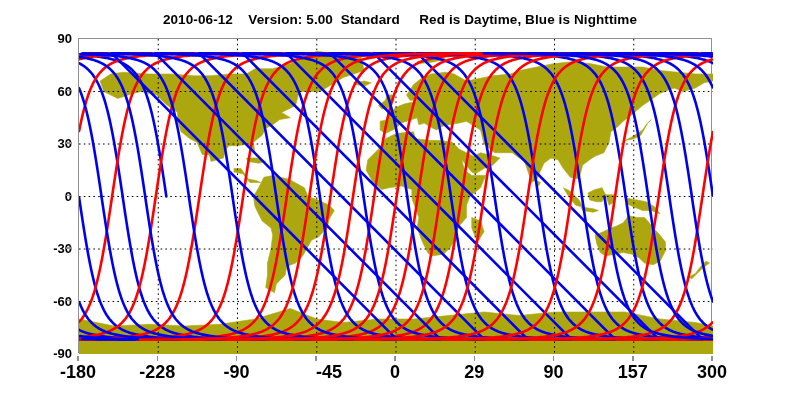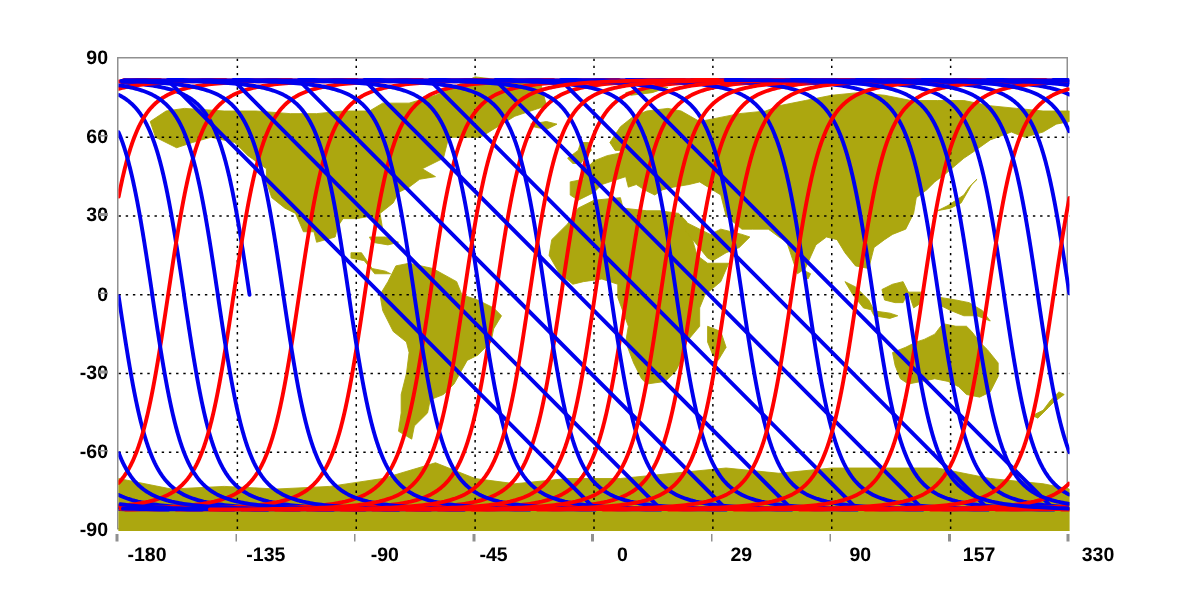--- a/index.html
+++ b/index.html
@@ -18,30 +18,31 @@
   #plot svg{position:absolute;left:0;top:0;width:634px;height:315px;display:block;}
 
   .ytick-label{
     position:absolute;right:0;font-size:13px;font-weight:bold;color:#000;
     text-align:right;transform:translateY(-50%);white-space:nowrap;
   }
   #yticks{position:absolute;left:0;top:38px;width:72px;height:315px;}
 
   #xticks{position:absolute;left:78px;top:356px;width:634px;height:24px;}
   .xtick-label{
-    position:absolute;top:0;font-size:13px;font-weight:bold;color:#000;
-    transform:translateX(-50%);white-space:nowrap;margin-left:20px;
+    position:absolute;top:0;font-size:18px;font-weight:bold;color:#000;
+    transform:translateX(-50%);white-space:nowrap;
   }
   .tickmark{position:absolute;background:#909090;}
 </style>
 </head>
 <body>
 
 <div id="root">
 
+  <div id="title">2010-06-12    Version: 5.00  Standard     Red is Daytime, Blue is Nighttime</div>
 
   <div id="yticks">
       <div class="ytick-label" style="top: 0px; width: 64px;">90</div>
       <div class="ytick-label" style="top: 52.5px; width: 64px;">60</div>
       <div class="tickmark" style="left: 66px; width: 6px; height: 1.5px; top: 51.75px;"></div>
       <div class="ytick-label" style="top: 105px; width: 64px;">30</div>
       <div class="tickmark" style="left: 66px; width: 6px; height: 1.5px; top: 104.25px;"></div>
       <div class="ytick-label" style="top: 157.5px; width: 64px;">0</div>
       <div class="tickmark" style="left: 66px; width: 6px; height: 1.5px; top: 156.75px;"></div>
       <div class="ytick-label" style="top: 210px; width: 64px;">-30</div>
@@ -167,31 +168,31 @@
             <path d="M633.45 299.97 L630.09 299.87 L626.88 299.76 L623.81 299.64 L620.88 299.52 L618.09 299.39 L615.42 299.26 L612.88 299.11 L610.45 298.96 L608.13 298.81 L605.92 298.65 L603.81 298.48 L601.80 298.30 L599.87 298.11 L598.03 297.92 L596.26 297.73 L594.58 297.52 L592.96 297.31 L591.41 297.09 L589.92 296.87 L588.50 296.64 L587.13 296.40 L585.81 296.15 L584.55 295.90 L583.33 295.64 L582.16 295.38 L581.03 295.10 L579.94 294.83 L578.89 294.54 L577.88 294.25 L576.90 293.95 L575.95 293.64 L575.03 293.33 L574.15 293.01 L573.29 292.69 L572.46 292.36 L571.65 292.02 L570.87 291.67 L570.12 291.32 L569.38 290.96 L568.66 290.60 L567.97 290.23 L567.29 289.85 L566.64 289.46 L566.00 289.07 L565.37 288.68 L564.77 288.27 L564.17 287.86 L563.60 287.45 L563.03 287.03 L562.48 286.60 L561.95 286.16 L561.42 285.72 L560.91 285.27 L560.41 284.82 L559.92 284.36 L559.44 283.89 L558.97 283.42 L558.51 282.94 L558.06 282.46 L557.62 281.97 L557.19 281.47 L556.77 280.97 L556.35 280.46 L555.95 279.95 L555.55 279.42 L555.16 278.90 L554.77 278.37 L554.39 277.83 L554.02 277.28 L553.65 276.73 L553.30 276.18 L552.94 275.61 L552.59 275.05 L552.25 274.47 L551.92 273.90 L551.59 273.31 L551.26 272.72 L550.94 272.12 L550.62 271.52 L550.31 270.92 L550.00 270.30 L549.70 269.69 L549.40 269.06 L549.11 268.43 L548.82 267.80 L548.53 267.16 L548.25 266.51 L547.97 265.86 L547.69 265.21 L547.42 264.55 L547.15 263.88 L546.88 263.21 L546.62 262.53 L546.36 261.85 L546.10 261.17 L545.85 260.47 L545.60 259.78 L545.35 259.08 L545.11 258.37 L544.86 257.66 L544.62 256.94 L544.38 256.22 L544.15 255.49 L543.92 254.76 L543.68 254.03 L543.46 253.29 L543.23 252.54 L543.01 251.79 L542.78 251.04 L542.56 250.28 L542.34 249.52 L542.13 248.75 L541.91 247.97 L541.70 247.20 L541.49 246.42 L541.28 245.63 L541.07 244.84 L540.87 244.05 L540.66 243.25 L540.46 242.45 L540.26 241.64 L540.06 240.83 L539.86 240.02 L539.66 239.20 L539.47 238.38 L539.27 237.55 L539.08 236.72 L538.89 235.88 L538.70 235.05 L538.51 234.20 L538.32 233.36 L538.14 232.51 L537.95 231.66 L537.77 230.80 L537.58 229.94 L537.40 229.08 L537.22 228.21 L537.04 227.34 L536.86 226.46 L536.68 225.59 L536.51 224.70 L536.33 223.82 L536.15 222.93 L535.98 222.04 L535.81 221.15 L535.63 220.25 L535.46 219.35 L535.29 218.45 L535.12 217.54 L534.95 216.64 L534.78 215.72 L534.61 214.81 L534.45 213.89 L534.28 212.97 L534.11 212.05 L533.95 211.12 L533.78 210.20 L533.62 209.27 L533.45 208.33 L533.29 207.40 L533.13 206.46 L532.97 205.52 L532.81 204.58 L532.65 203.63 L532.49 202.69 L532.33 201.74 L532.17 200.78 L532.01 199.83 L531.85 198.87 L531.69 197.92 L531.53 196.96 L531.38 196.00 L531.22 195.03 L531.07 194.07 L530.91 193.10 L530.75 192.13 L530.60 191.16 L530.44 190.19 L530.29 189.21 L530.14 188.24 L529.98 187.26 L529.83 186.28 L529.68 185.30 L529.52 184.32 L529.37 183.34 L529.22 182.36 L529.07 181.37 L528.91 180.39 L528.76 179.40 L528.61 178.41 L528.46 177.42 L528.31 176.43 L528.16 175.44 L528.01 174.45 L527.86 173.46 L527.71 172.46 L527.56 171.47 L527.41 170.47 L527.26 169.48 L527.11 168.48 L526.96 167.49 L526.81 166.49 L526.66 165.49 L526.51 164.49 L526.36 163.49 L526.21 162.50 L526.06 161.50 L525.91 160.50 L525.77 159.50 L525.62 158.50 L525.47 157.50 " stroke="#0000EE" stroke-width="2.6"></path>
             <path d="M399.76 14.35 L394.78 14.35 L389.82 14.36 L384.90 14.38 L380.05 14.41 L375.29 14.44 L370.63 14.48 L366.09 14.52 L361.68 14.57 L357.40 14.63 L353.28 14.70 L349.31 14.77 L345.49 14.85 L341.82 14.94 L338.31 15.03 L334.95 15.13 L331.74 15.24 L328.67 15.36 L325.74 15.48 L322.95 15.61 L320.28 15.74 L317.74 15.89 L315.31 16.04 L313.00 16.19 L310.79 16.35 L308.67 16.52 L306.66 16.70 L304.73 16.89 L302.89 17.08 L301.13 17.27 L299.44 17.48 L297.82 17.69 L296.27 17.91 L294.79 18.13 L293.36 18.36 L291.99 18.60 L290.68 18.85 L289.41 19.10 L288.19 19.36 L287.02 19.62 L285.89 19.90 L284.80 20.17 L283.75 20.46 L282.74 20.75 L281.76 21.05 L280.81 21.36 L279.90 21.67 L279.01 21.99 L278.15 22.31 L277.32 22.64 L276.52 22.98 L275.74 23.33 L274.98 23.68 L274.24 24.04 L273.53 24.40 L272.83 24.77 L272.16 25.15 L271.50 25.54 L270.86 25.93 L270.23 26.32 L269.63 26.73 L269.04 27.14 L268.46 27.55 L267.90 27.97 L267.35 28.40 L266.81 28.84 L266.29 29.28 L265.77 29.73 L265.27 30.18 L264.78 30.64 L264.30 31.11 L263.84 31.58 L263.38 32.06 L262.93 32.54 L262.49 33.03 L262.05 33.53 L261.63 34.03 L261.22 34.54 L260.81 35.05 L260.41 35.58 L260.02 36.10 L259.63 36.63 L259.25 37.17 L258.88 37.72 L258.52 38.27 L258.16 38.82 L257.80 39.39 L257.46 39.95 L257.12 40.53 L256.78 41.10 L256.45 41.69 L256.12 42.28 L255.80 42.88 L255.48 43.48 L255.17 44.08 L254.86 44.70 L254.56 45.31 L254.26 45.94 L253.97 46.57 L253.68 47.20 L253.39 47.84 L253.11 48.49 L252.83 49.14 L252.55 49.79 L252.28 50.45 L252.01 51.12 L251.75 51.79 L251.48 52.47 L251.22 53.15 L250.97 53.83 L250.71 54.53 L250.46 55.22 L250.21 55.92 L249.97 56.63 L249.72 57.34 L249.48 58.06 L249.25 58.78 L249.01 59.51 L248.78 60.24 L248.55 60.97 L248.32 61.71 L248.09 62.46 L247.87 63.21 L247.64 63.96 L247.42 64.72 L247.21 65.48 L246.99 66.25 L246.78 67.03 L246.56 67.80 L246.35 68.58 L246.14 69.37 L245.93 70.16 L245.73 70.95 L245.52 71.75 L245.32 72.55 L245.12 73.36 L244.92 74.17 L244.72 74.98 L244.53 75.80 L244.33 76.62 L244.14 77.45 L243.94 78.28 L243.75 79.12 L243.56 79.95 L243.37 80.80 L243.18 81.64 L243.00 82.49 L242.81 83.34 L242.63 84.20 L242.45 85.06 L242.26 85.93 L242.08 86.79 L241.90 87.66 L241.72 88.54 L241.54 89.41 L241.37 90.30 L241.19 91.18 L241.02 92.07 L240.84 92.96 L240.67 93.85 L240.49 94.75 L240.32 95.65 L240.15 96.55 L239.98 97.46 L239.81 98.36 L239.64 99.28 L239.47 100.19 L239.31 101.11 L239.14 102.03 L238.97 102.95 L238.81 103.88 L238.64 104.80 L238.48 105.73 L238.32 106.67 L238.15 107.60 L237.99 108.54 L237.83 109.48 L237.67 110.42 L237.51 111.37 L237.35 112.31 L237.19 113.26 L237.03 114.22 L236.87 115.17 L236.71 116.13 L236.55 117.08 L236.40 118.04 L236.24 119.00 L236.08 119.97 L235.93 120.93 L235.77 121.90 L235.62 122.87 L235.46 123.84 L235.31 124.81 L235.15 125.79 L235.00 126.76 L234.84 127.74 L234.69 128.72 L234.54 129.70 L234.39 130.68 L234.23 131.66 L234.08 132.64 L233.93 133.63 L233.78 134.61 L233.63 135.60 L233.47 136.59 L233.32 137.58 L233.17 138.57 L233.02 139.56 L232.87 140.55 L232.72 141.54 L232.57 142.54 L232.42 143.53 L232.27 144.53 L232.12 145.52 L231.97 146.52 L231.82 147.51 L231.67 148.51 L231.52 149.51 L231.37 150.51 L231.22 151.51 L231.07 152.50 L230.93 153.50 L230.78 154.50 L230.63 155.50 L230.48 156.50 L230.33 157.50 L230.18 158.50 L230.03 159.50 L229.88 160.50 L229.73 161.50 L229.58 162.50 L229.43 163.49 L229.29 164.49 L229.14 165.49 L228.99 166.49 L228.84 167.49 L228.69 168.48 L228.54 169.48 L228.39 170.47 L228.24 171.47 L228.09 172.46 L227.94 173.46 L227.79 174.45 L227.64 175.44 L227.49 176.43 L227.34 177.42 L227.18 178.41 L227.03 179.40 L226.88 180.39 L226.73 181.37 L226.58 182.36 L226.43 183.34 L226.27 184.32 L226.12 185.30 L225.97 186.28 L225.81 187.26 L225.66 188.24 L225.51 189.21 L225.35 190.19 L225.20 191.16 L225.04 192.13 L224.89 193.10 L224.73 194.07 L224.57 195.03 L224.42 196.00 L224.26 196.96 L224.10 197.92 L223.95 198.87 L223.79 199.83 L223.63 200.78 L223.47 201.74 L223.31 202.69 L223.15 203.63 L222.99 204.58 L222.83 205.52 L222.67 206.46 L222.50 207.40 L222.34 208.33 L222.18 209.27 L222.01 210.20 L221.85 211.12 L221.68 212.05 L221.52 212.97 L221.35 213.89 L221.18 214.81 L221.02 215.72 L220.85 216.64 L220.68 217.54 L220.51 218.45 L220.34 219.35 L220.16 220.25 L219.99 221.15 L219.82 222.04 L219.64 222.93 L219.47 223.82 L219.29 224.70 L219.11 225.59 L218.94 226.46 L218.76 227.34 L218.58 228.21 L218.39 229.07 L218.21 229.94 L218.03 230.80 L217.85 231.66 L217.66 232.51 L217.47 233.36 L217.29 234.20 L217.10 235.05 L216.91 235.88 L216.71 236.72 L216.52 237.55 L216.33 238.38 L216.13 239.20 L215.94 240.02 L215.74 240.83 L215.54 241.64 L215.34 242.45 L215.13 243.25 L214.93 244.05 L214.72 244.84 L214.52 245.63 L214.31 246.42 L214.10 247.20 L213.88 247.97 L213.67 248.75 L213.45 249.52 L213.23 250.28 L213.01 251.04 L212.79 251.79 L212.57 252.54 L212.34 253.29 L212.11 254.03 L211.88 254.76 L211.65 255.49 L211.41 256.22 L211.17 256.94 L210.93 257.66 L210.69 258.37 L210.44 259.08 L210.20 259.78 L209.95 260.47 L209.69 261.17 L209.44 261.85 L209.18 262.53 L208.91 263.21 L208.65 263.88 L208.38 264.55 L208.11 265.21 L207.83 265.86 L207.55 266.51 L207.27 267.16 L206.98 267.80 L206.69 268.43 L206.39 269.06 L206.10 269.69 L205.79 270.30 L205.49 270.92 L205.17 271.52 L204.86 272.12 L204.54 272.72 L204.21 273.31 L203.88 273.90 L203.54 274.47 L203.20 275.05 L202.85 275.61 L202.50 276.18 L202.14 276.73 L201.78 277.28 L201.40 277.83 L201.03 278.37 L200.64 278.90 L200.25 279.42 L199.85 279.95 L199.44 280.46 L199.03 280.97 L198.60 281.47 L198.17 281.97 L197.73 282.46 L197.28 282.94 L196.82 283.42 L196.35 283.89 L195.88 284.36 L195.39 284.82 L194.88 285.27 L194.37 285.72 L193.85 286.16 L193.31 286.60 L192.76 287.03 L192.20 287.45 L191.62 287.86 L191.03 288.27 L190.42 288.68 L189.80 289.07 L189.16 289.46 L188.50 289.85 L187.83 290.23 L187.13 290.60 L186.42 290.96 L185.68 291.32 L184.92 291.67 L184.14 292.02 L183.34 292.36 L182.51 292.69 L181.65 293.01 L180.76 293.33 L179.85 293.64 L178.90 293.95 L177.92 294.25 L176.91 294.54 L175.86 294.83 L174.77 295.10 L173.64 295.38 L172.47 295.64 L171.25 295.90 L169.98 296.15 L168.67 296.40 L167.30 296.64 L165.87 296.87 L164.39 297.09 L162.84 297.31 L161.22 297.52 L159.53 297.73 L157.77 297.92 L155.93 298.11 L154.00 298.30 L151.98 298.48 L149.87 298.65 L147.66 298.81 L145.35 298.96 L142.92 299.11 L140.38 299.26 L137.71 299.39 L134.91 299.52 L131.99 299.64 L128.92 299.76 L125.71 299.87 L122.35 299.97 L118.84 300.06 L115.17 300.15 L111.35 300.23 L107.38 300.30 L103.25 300.37 L98.98 300.43 L94.57 300.48 L90.03 300.52 L85.37 300.56 L80.61 300.59 L75.76 300.62 L70.84 300.64 L65.88 300.65 L60.90 300.65 " stroke="#FF0000" stroke-width="2.6"></path>
           </g>
         </svg>
     </div>
   </div>
 
   <div id="xticks">
       <div class="xtick-label" style="left: 0px; top: 6px;">-180</div>
       <div class="tickmark" style="left: -0.75px; width: 1.5px; height: 5px; top: 0px;"></div>
-      <div class="xtick-label" style="left: 79.25px; top: 6px;">-135</div>
+      <div class="xtick-label" style="left: 79.25px; top: 6px;">-228</div>
       <div class="tickmark" style="left: 78.5px; width: 1.5px; height: 5px; top: 0px;"></div>
       <div class="xtick-label" style="left: 158.5px; top: 6px;">-90</div>
       <div class="tickmark" style="left: 157.75px; width: 1.5px; height: 5px; top: 0px;"></div>
-      <div class="xtick-label" style="left: 231px; top: 6px;">-45</div>
+      <div class="xtick-label" style="left: 251px; top: 6px;">-45</div>
       <div class="tickmark" style="left: 237px; width: 1.5px; height: 5px; top: 0px;"></div>
       <div class="xtick-label" style="left: 317px; top: 6px;">0</div>
       <div class="tickmark" style="left: 316.25px; width: 1.5px; height: 5px; top: 0px;"></div>
       <div class="xtick-label" style="left: 396.25px; top: 6px;">29</div>
       <div class="tickmark" style="left: 395.5px; width: 1.5px; height: 5px; top: 0px;"></div>
       <div class="xtick-label" style="left: 475.5px; top: 6px;">90</div>
       <div class="tickmark" style="left: 474.75px; width: 1.5px; height: 5px; top: 0px;"></div>
       <div class="xtick-label" style="left: 554.75px; top: 6px;">157</div>
       <div class="tickmark" style="left: 554px; width: 1.5px; height: 5px; top: 0px;"></div>
-      <div class="xtick-label" style="left: 634px; top: 6px;">330</div>
+      <div class="xtick-label" style="left: 634px; top: 6px;">300</div>
       <div class="tickmark" style="left: 633.25px; width: 1.5px; height: 5px; top: 0px;"></div>
     </div>
 
 </div>
 
 </body></html>

